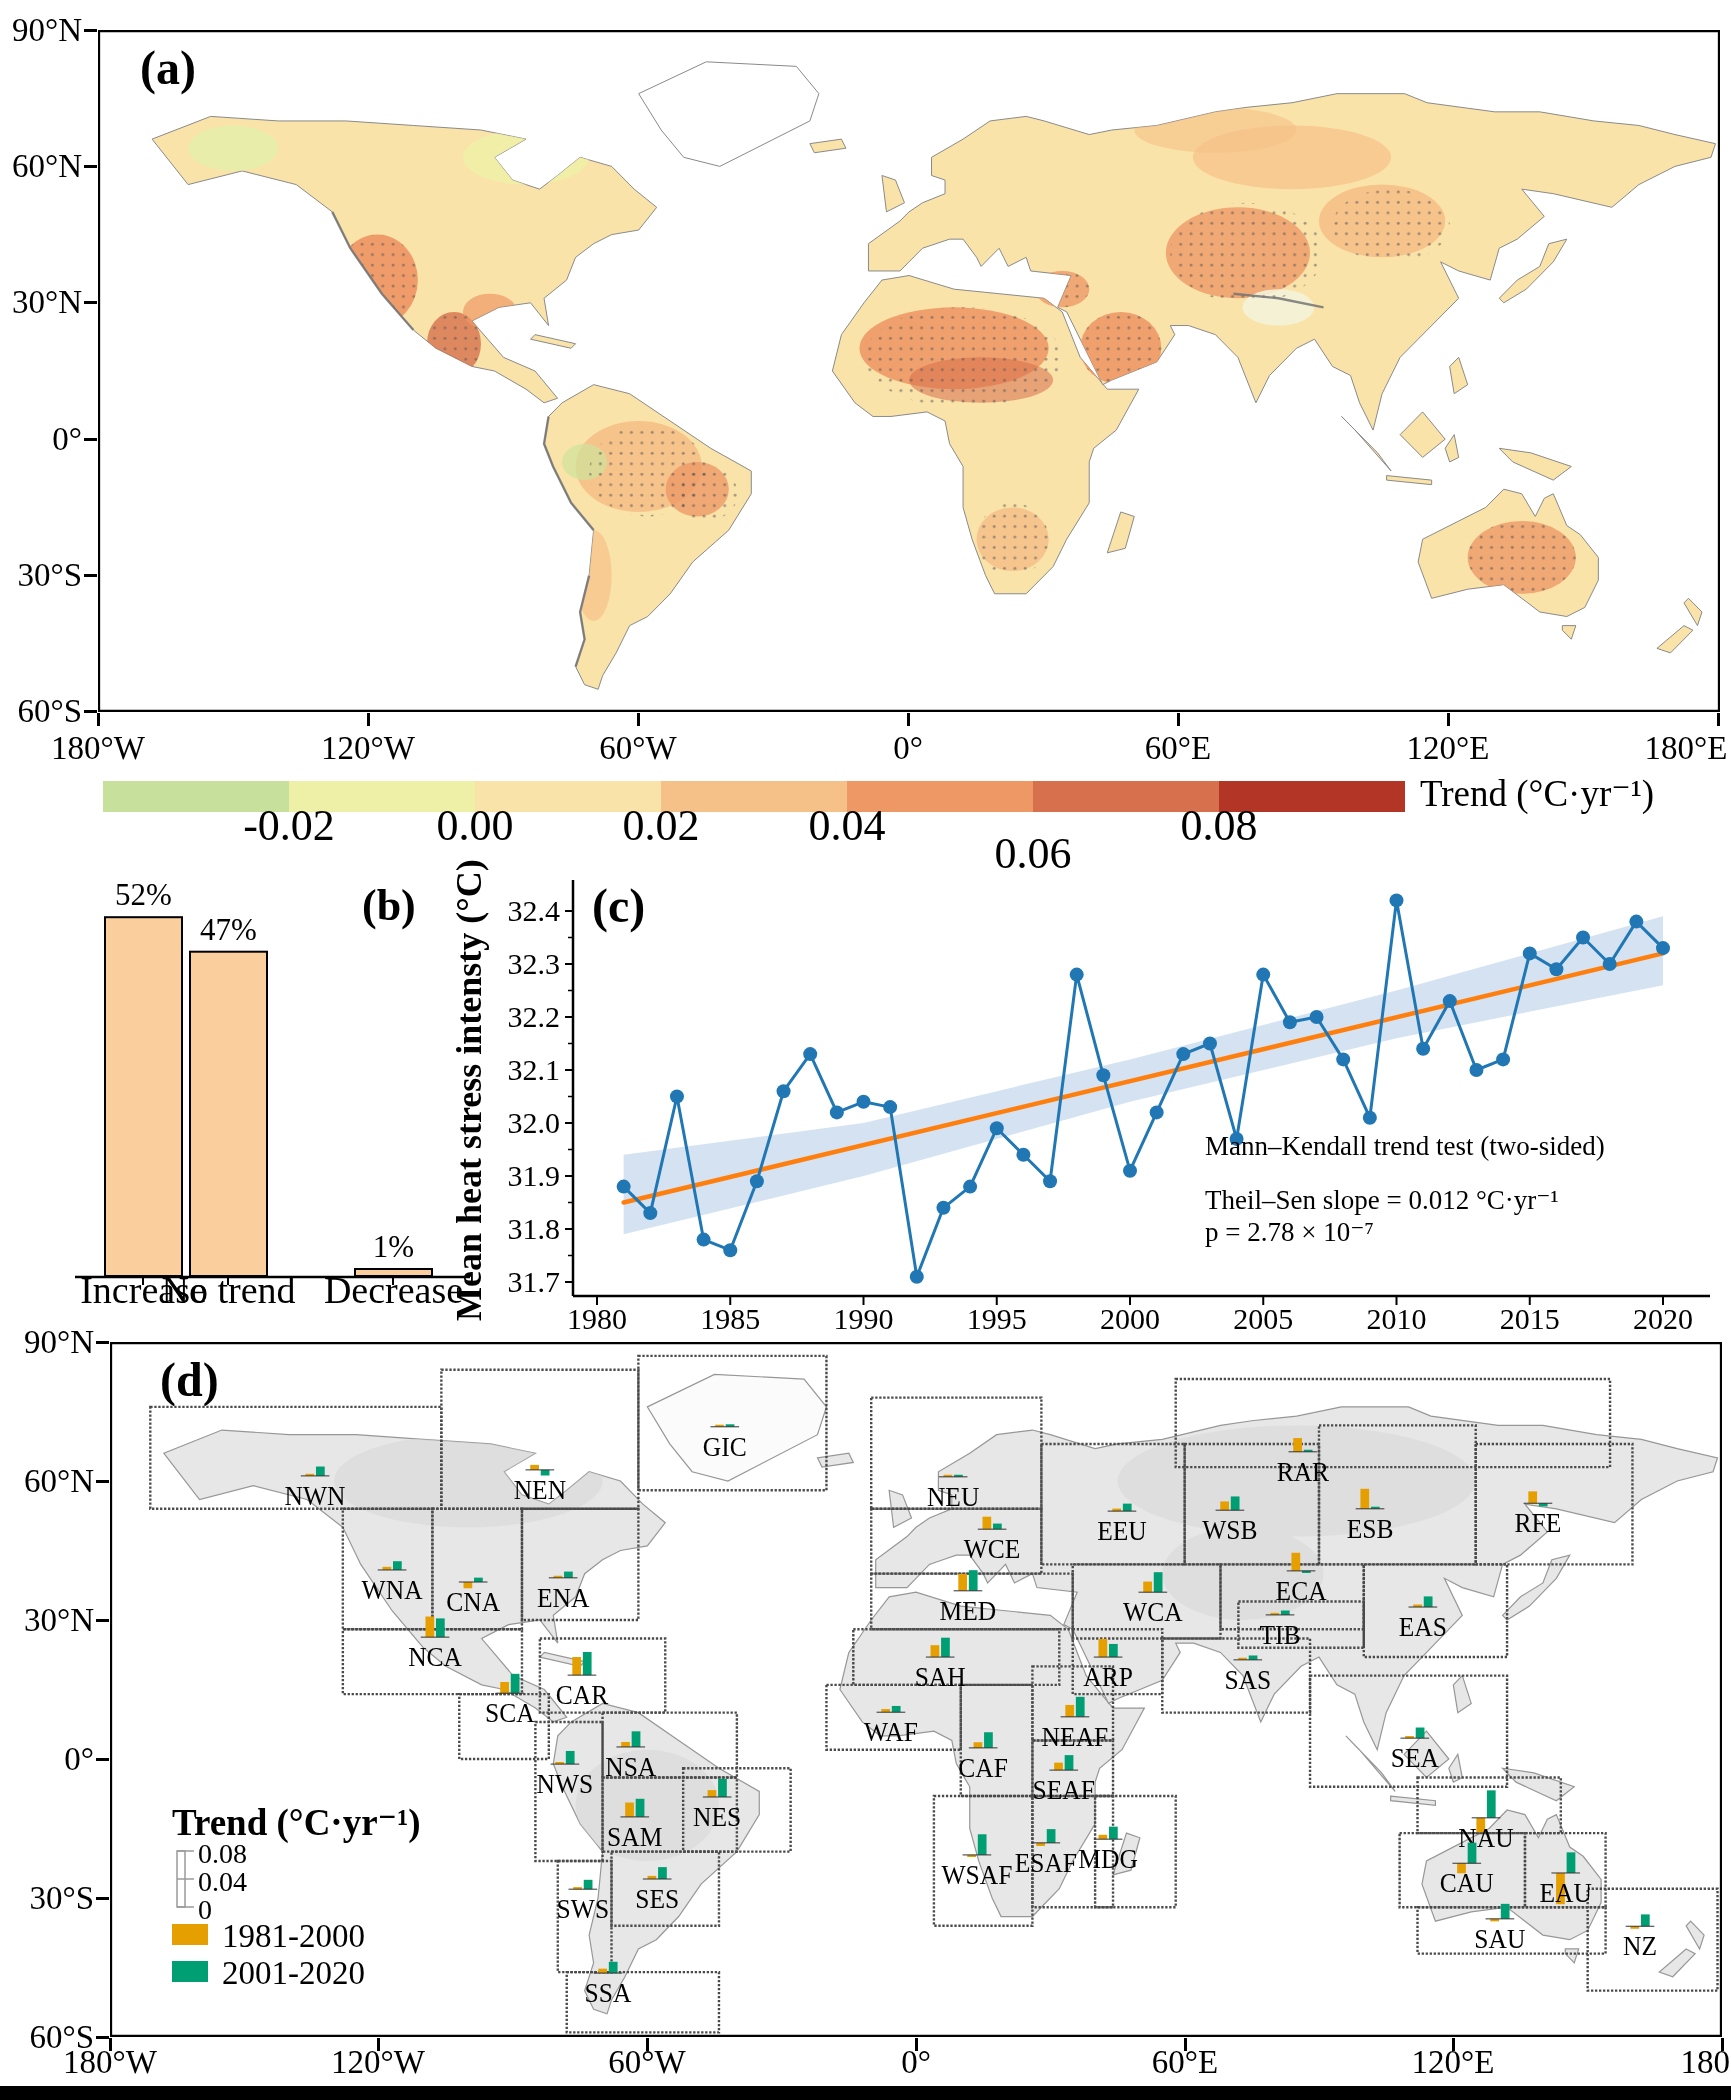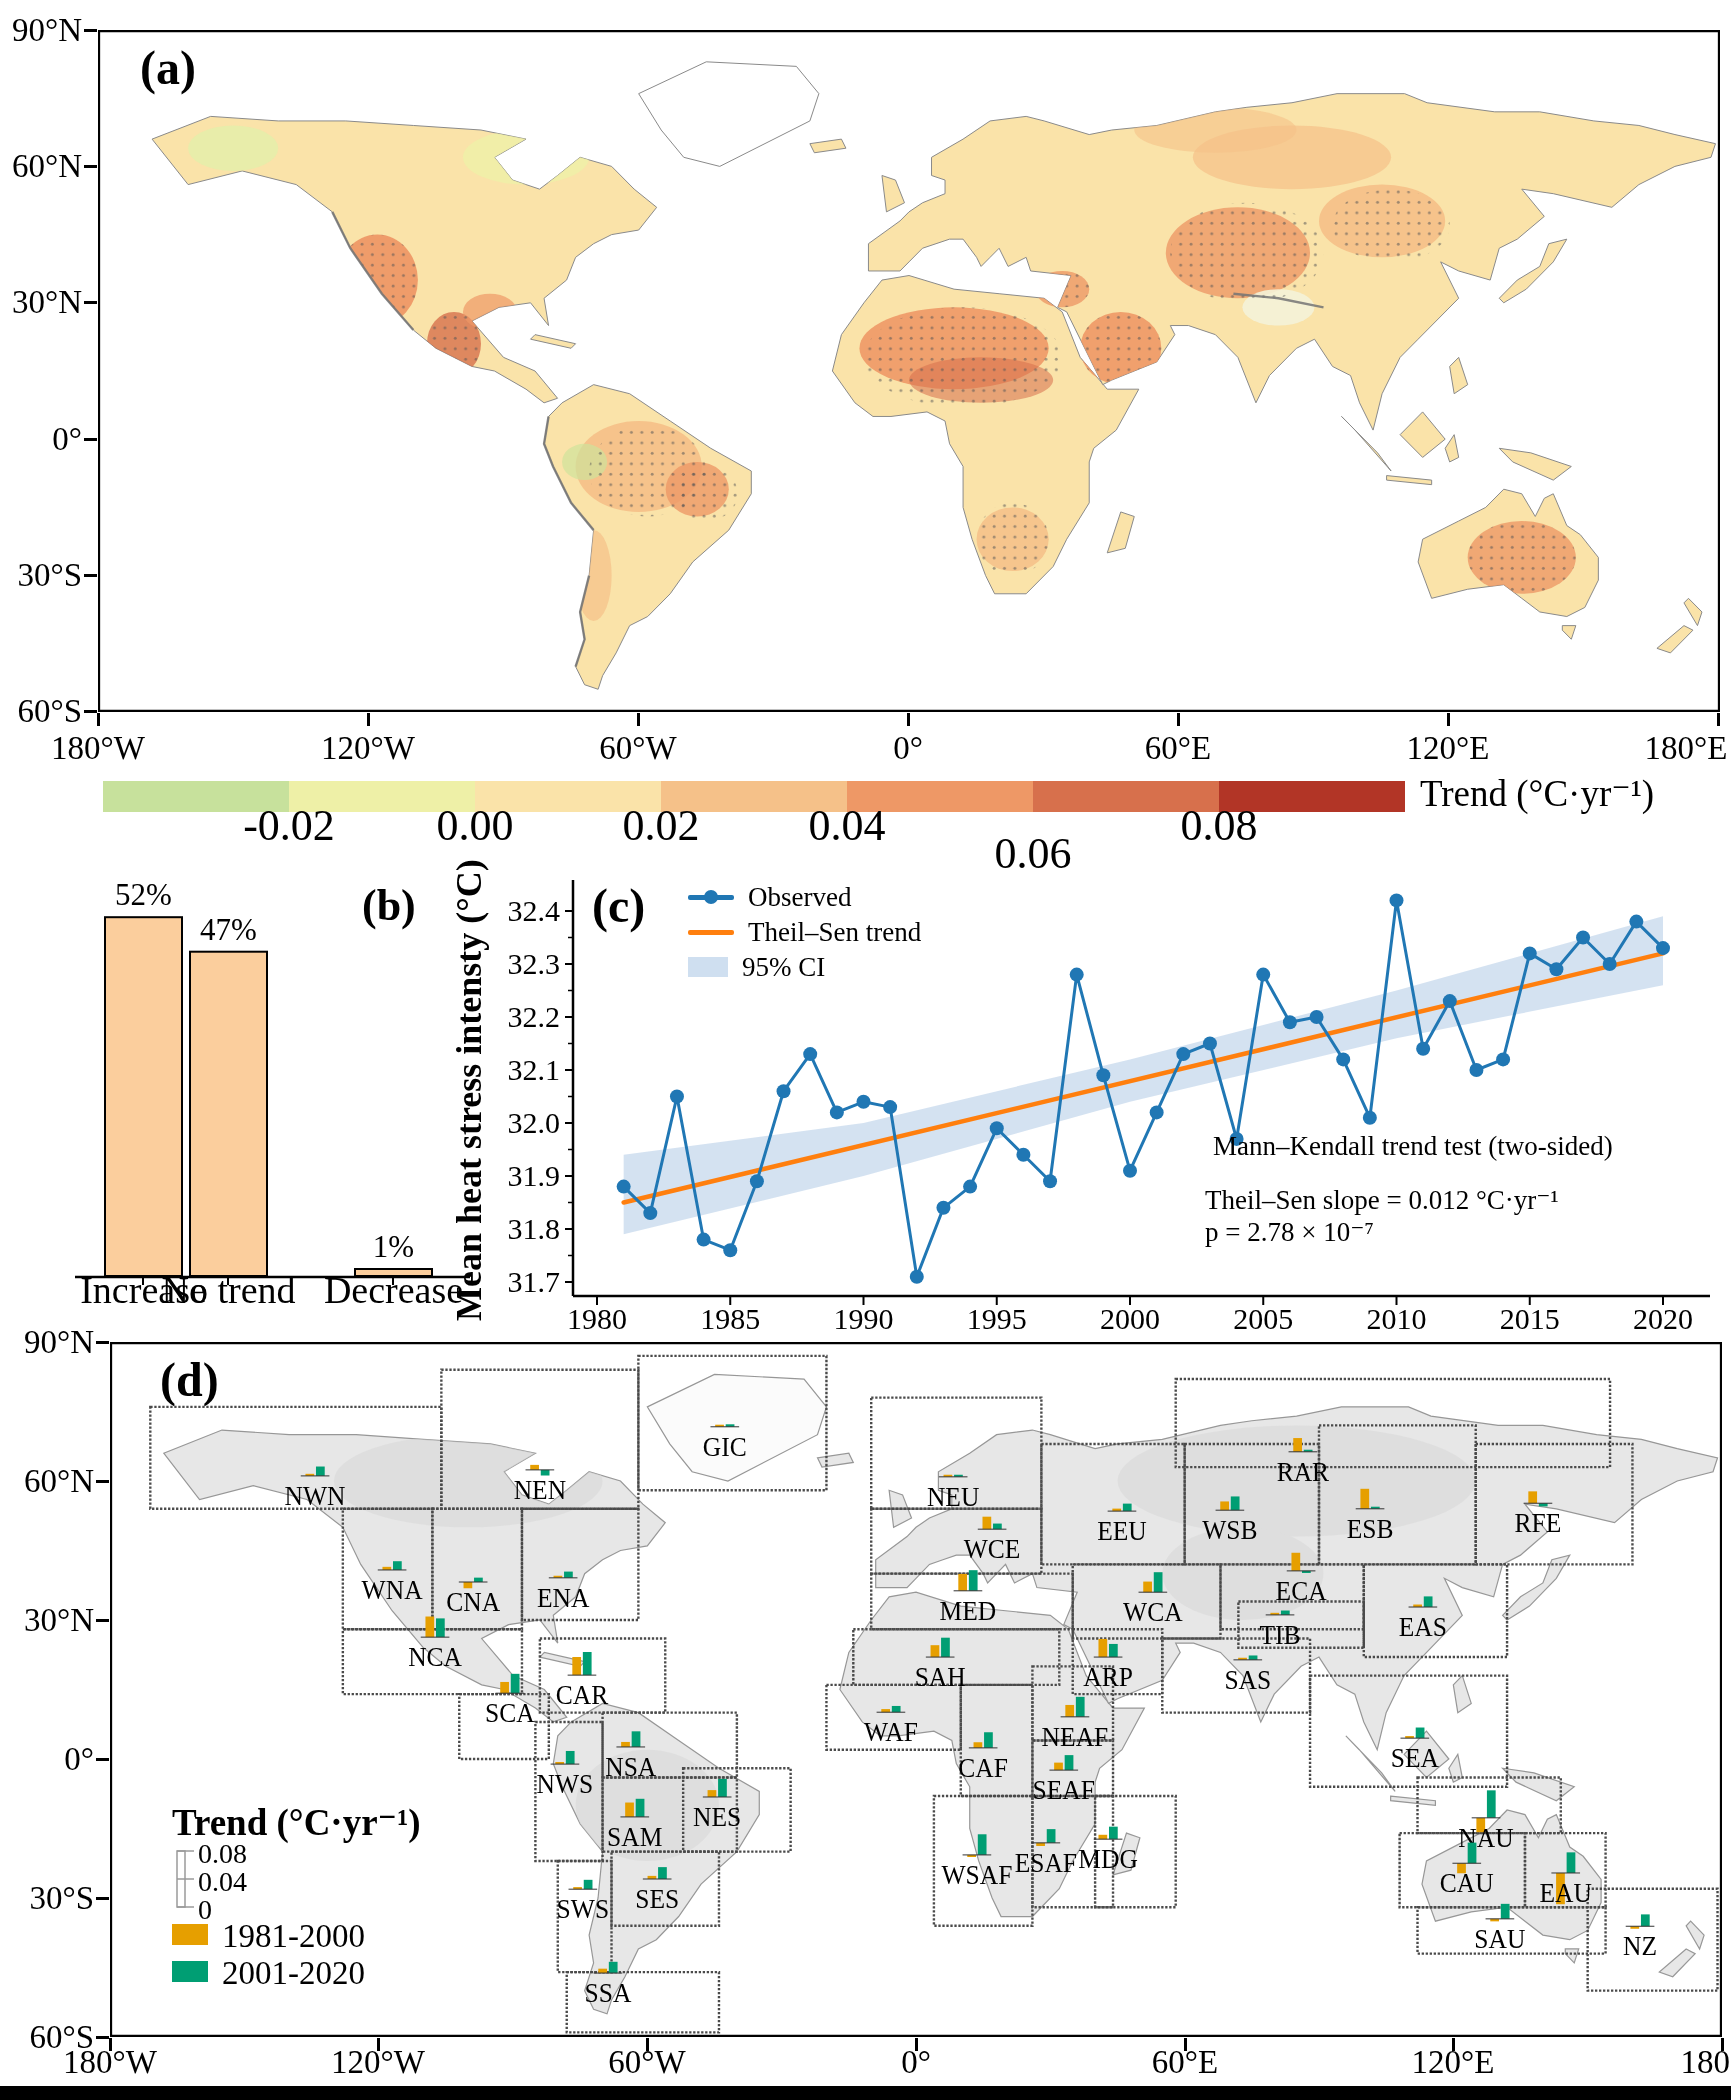--- a/index.html
+++ b/index.html
@@ -20,21 +20,21 @@
             writing-mode:vertical-rl;transform:rotate(180deg);text-align:center;
             font-size:36px;font-weight:bold;}
   .c-legend{position:absolute;left:688px;top:884px;display:flex;flex-direction:column;gap:9px;}
   .c-leg-row{display:flex;align-items:center;gap:14px;height:26px;}
   .c-leg-line{width:46px;height:5px;border-radius:2px;position:relative;}
   .c-leg-line.dot::after{content:'';position:absolute;left:16px;top:-5px;width:14px;height:14px;
             border-radius:50%;background:inherit;}
   .c-leg-rect{width:40px;height:20px;}
   .c-leg-txt{font-size:27px;}
   .c-annot{position:absolute;left:1205px;top:1130px;font-size:27px;line-height:32px;}
-  .c-annot .gap{margin-bottom:22px;margin-left:8px;}
+  .c-annot .gap{margin-bottom:22px;}
   #d-legend-title{position:absolute;left:172px;top:1800px;font-size:37px;font-weight:bold;}
   .d-scale-lbl{position:absolute;left:198px;font-size:28px;}
   .d-swatch{position:absolute;left:172px;width:36px;height:21px;}
   .d-leg-lbl{position:absolute;left:222px;font-size:33px;}
   .bottom-bar{position:absolute;left:0;top:2086px;width:1731px;height:14px;background:#000;}
   svg text{font-family:"Liberation Serif","DejaVu Serif",serif;}
 </style>
 </head>
 <body>
 
@@ -283,34 +283,20 @@
       <line x1="793.25" y1="441" x2="793.25" y2="450" stroke="#000" stroke-width="2"></line>
       <text x="793.25" y="474" font-size="30" text-anchor="middle">2005</text>
       <line x1="926.5" y1="441" x2="926.5" y2="450" stroke="#000" stroke-width="2"></line>
       <text x="926.5" y="474" font-size="30" text-anchor="middle">2010</text>
       <line x1="1059.75" y1="441" x2="1059.75" y2="450" stroke="#000" stroke-width="2"></line>
       <text x="1059.75" y="474" font-size="30" text-anchor="middle">2015</text>
       <line x1="1193" y1="441" x2="1193" y2="450" stroke="#000" stroke-width="2"></line>
       <text x="1193" y="474" font-size="30" text-anchor="middle">2020</text>
     </svg>
 
-  <div class="c-legend">
-    <div class="c-leg-row">
-      <span class="c-leg-line dot" style="background: rgb(32, 119, 180);"></span>
-      <span class="c-leg-txt">Observed</span>
-    </div>
-    <div class="c-leg-row">
-      <span class="c-leg-line" style="background: rgb(255, 127, 14);"></span>
-      <span class="c-leg-txt">Theil–Sen trend</span>
-    </div>
-    <div class="c-leg-row">
-      <span class="c-leg-rect" style="background: rgb(207, 223, 240);"></span>
-      <span class="c-leg-txt">95% CI</span>
-    </div>
-  </div>
 
   <div class="c-annot">
     <div class="gap">Mann–Kendall trend test (two-sided)</div>
     <div>Theil–Sen slope = 0.012 °C·yr⁻¹</div>
     <div>p = 2.78 × 10⁻⁷</div>
   </div>
 
   <span class="abs panel-letter" style="left:160px;top:1352px;font-size:48px;">(d)</span>
   <svg id="map-d" class="abs" style="left:110px;top:1342px;" width="1612" height="695" viewBox="0 0 360 150" preserveAspectRatio="none">
       <g>

